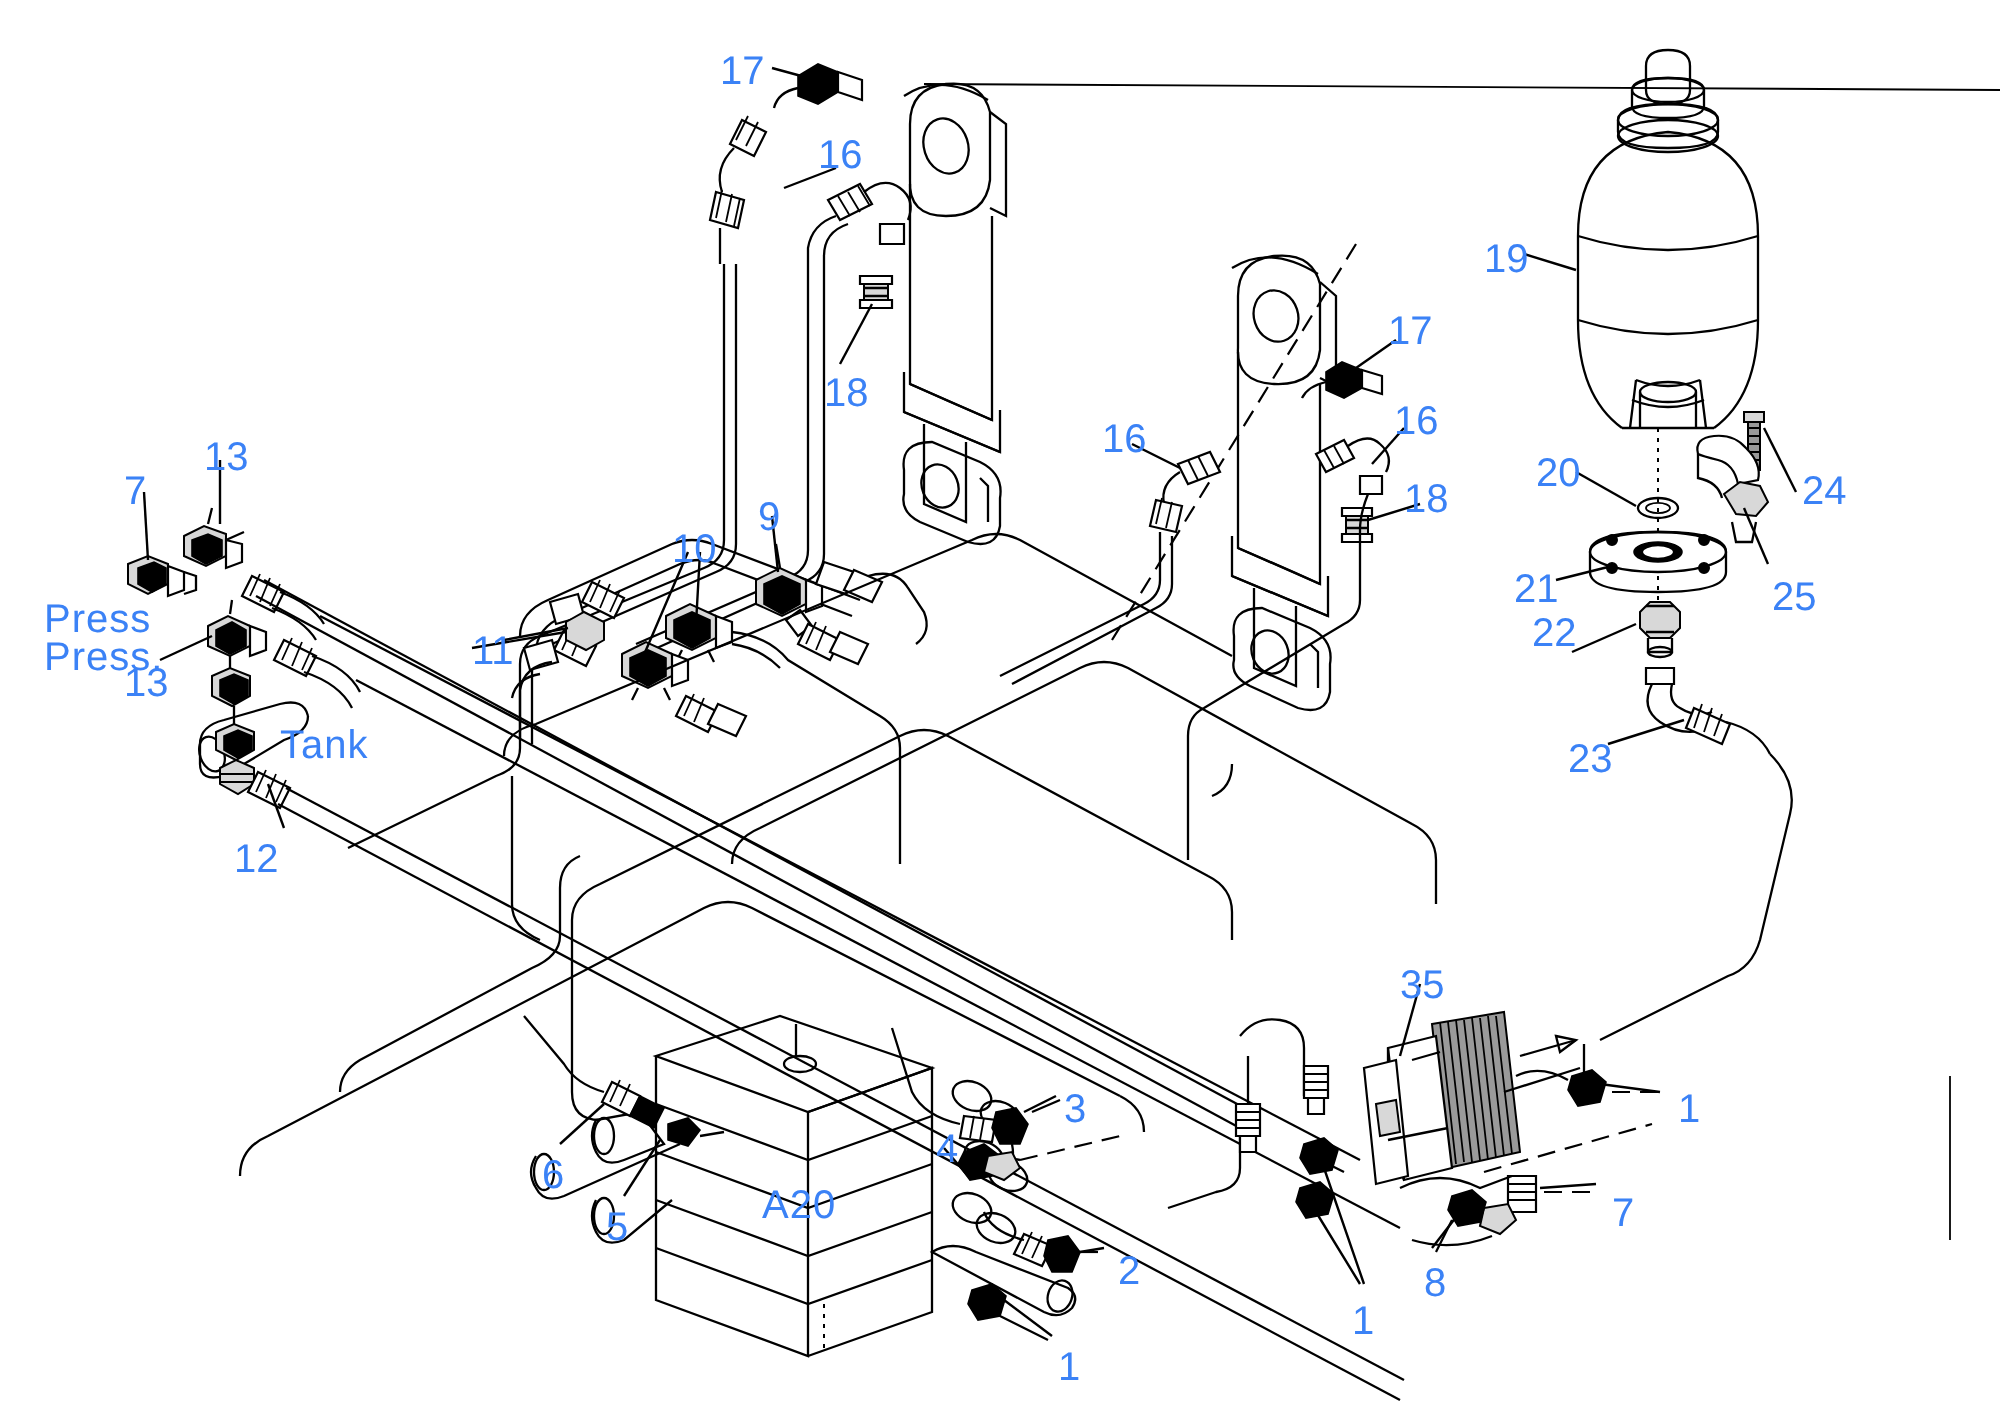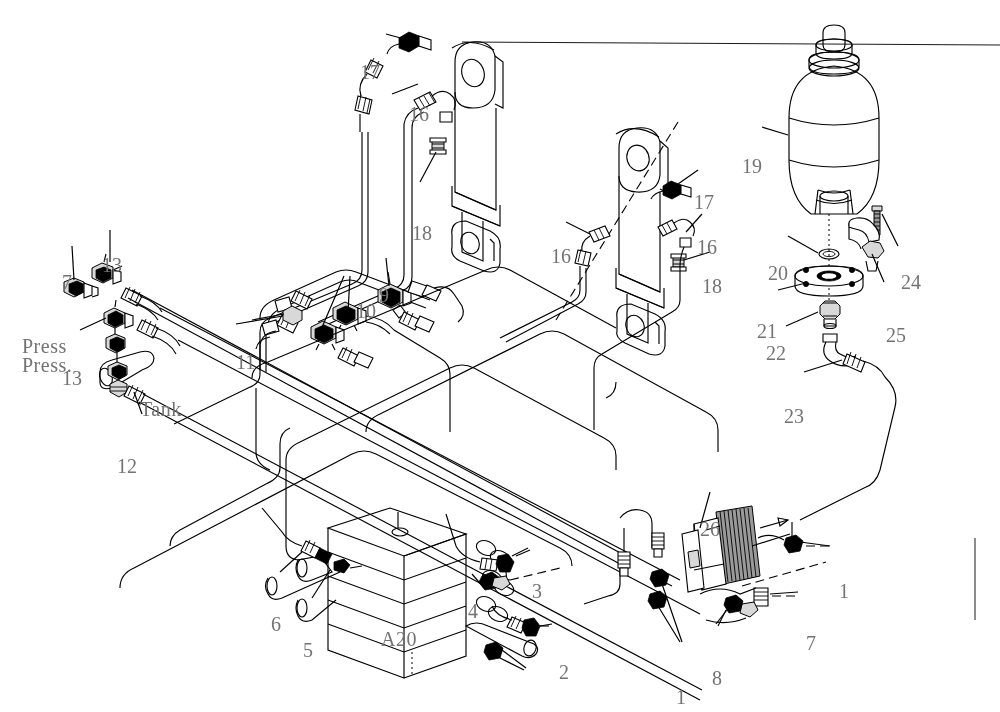--- a/index.html
+++ b/index.html
@@ -6,27 +6,26 @@
   #stage{
     position:relative;
     width:1000px;height:712px;
     background:#ffffff;
     overflow:hidden;
     font-family:"Liberation Serif", serif;
   }
   #art{position:absolute;left:0;top:0;width:1000px;height:712px;}
   .lbl{
     position:absolute;
-    font-family:Liberation Serif, serif;
+    font-family:Liberation Sans, sans-serif;
     font-size:20px;
-    color:#737373;
+    color:#3b82f6;
     white-space:nowrap;
     line-height:1;
     user-select:none;
-    margin-top:36px;
   }
   .lbl.word{font-size:20px;letter-spacing:0.5px;}
   svg{shape-rendering:geometricPrecision;}
   .ln{fill:none;stroke:#000;stroke-width:1.15;}
   .ln-thin{fill:none;stroke:#000;stroke-width:0.9;}
   .ln-lead{fill:none;stroke:#000;stroke-width:1.2;}
   .ln-dash{fill:none;stroke:#000;stroke-width:1.1;stroke-dasharray:9 5;}
   .ln-dot{fill:none;stroke:#000;stroke-width:1;stroke-dasharray:2 3;}
   .fillblk{fill:#000;stroke:#000;stroke-width:0.8;}
   .fillwht{fill:#fff;stroke:#000;stroke-width:1.1;}
@@ -506,23 +505,23 @@
       <div class="lbl" style="left: 901px; top: 236px;">24</div>
       <div class="lbl" style="left: 886px; top: 289px;">25</div>
       <div class="lbl" style="left: 62px; top: 236px;">7</div>
       <div class="lbl" style="left: 102px; top: 219px;">13</div>
       <div class="lbl word" style="left: 22px; top: 300px;">Press</div>
       <div class="lbl word" style="left: 22px; top: 319px;">Press.</div>
       <div class="lbl" style="left: 62px; top: 332px;">13</div>
       <div class="lbl word" style="left: 140px; top: 363px;">Tank</div>
       <div class="lbl" style="left: 117px; top: 420px;">12</div>
       <div class="lbl" style="left: 236px; top: 316px;">11</div>
-      <div class="lbl" style="left: 356px; top: 265px;">10</div>
+      <div class="lbl" style="left: 336px; top: 265px;">10</div>
       <div class="lbl" style="left: 379px; top: 249px;">9</div>
-      <div class="lbl" style="left: 700px; top: 483px;">26</div>
+      <div class="lbl" style="left: 700px; top: 483px;">35</div>
       <div class="lbl" style="left: 839px; top: 545px;">1</div>
       <div class="lbl" style="left: 806px; top: 597px;">7</div>
       <div class="lbl" style="left: 712px; top: 632px;">8</div>
       <div class="lbl" style="left: 676px; top: 651px;">1</div>
       <div class="lbl" style="left: 532px; top: 545px;">3</div>
       <div class="lbl" style="left: 468px; top: 565px;">4</div>
       <div class="lbl" style="left: 559px; top: 626px;">2</div>
       <div class="lbl" style="left: 529px; top: 674px;">1</div>
       <div class="lbl" style="left: 271px; top: 578px;">6</div>
       <div class="lbl" style="left: 303px; top: 604px;">5</div>

